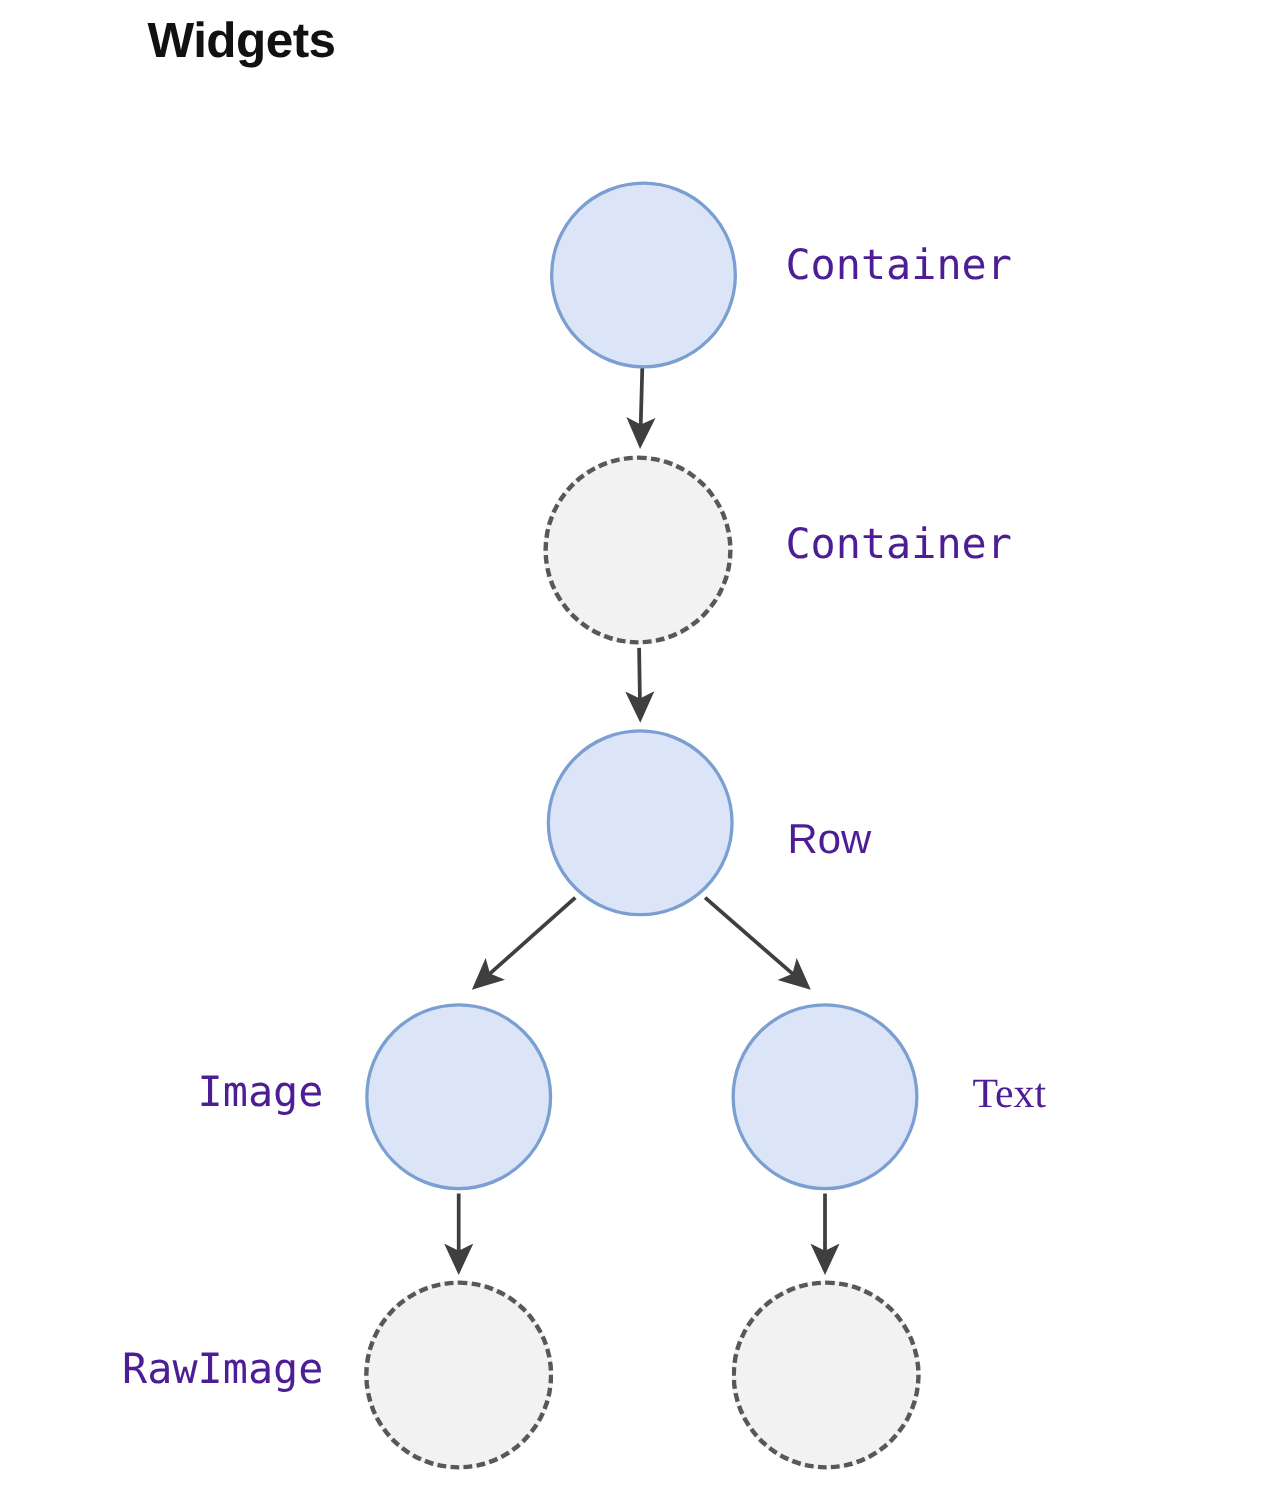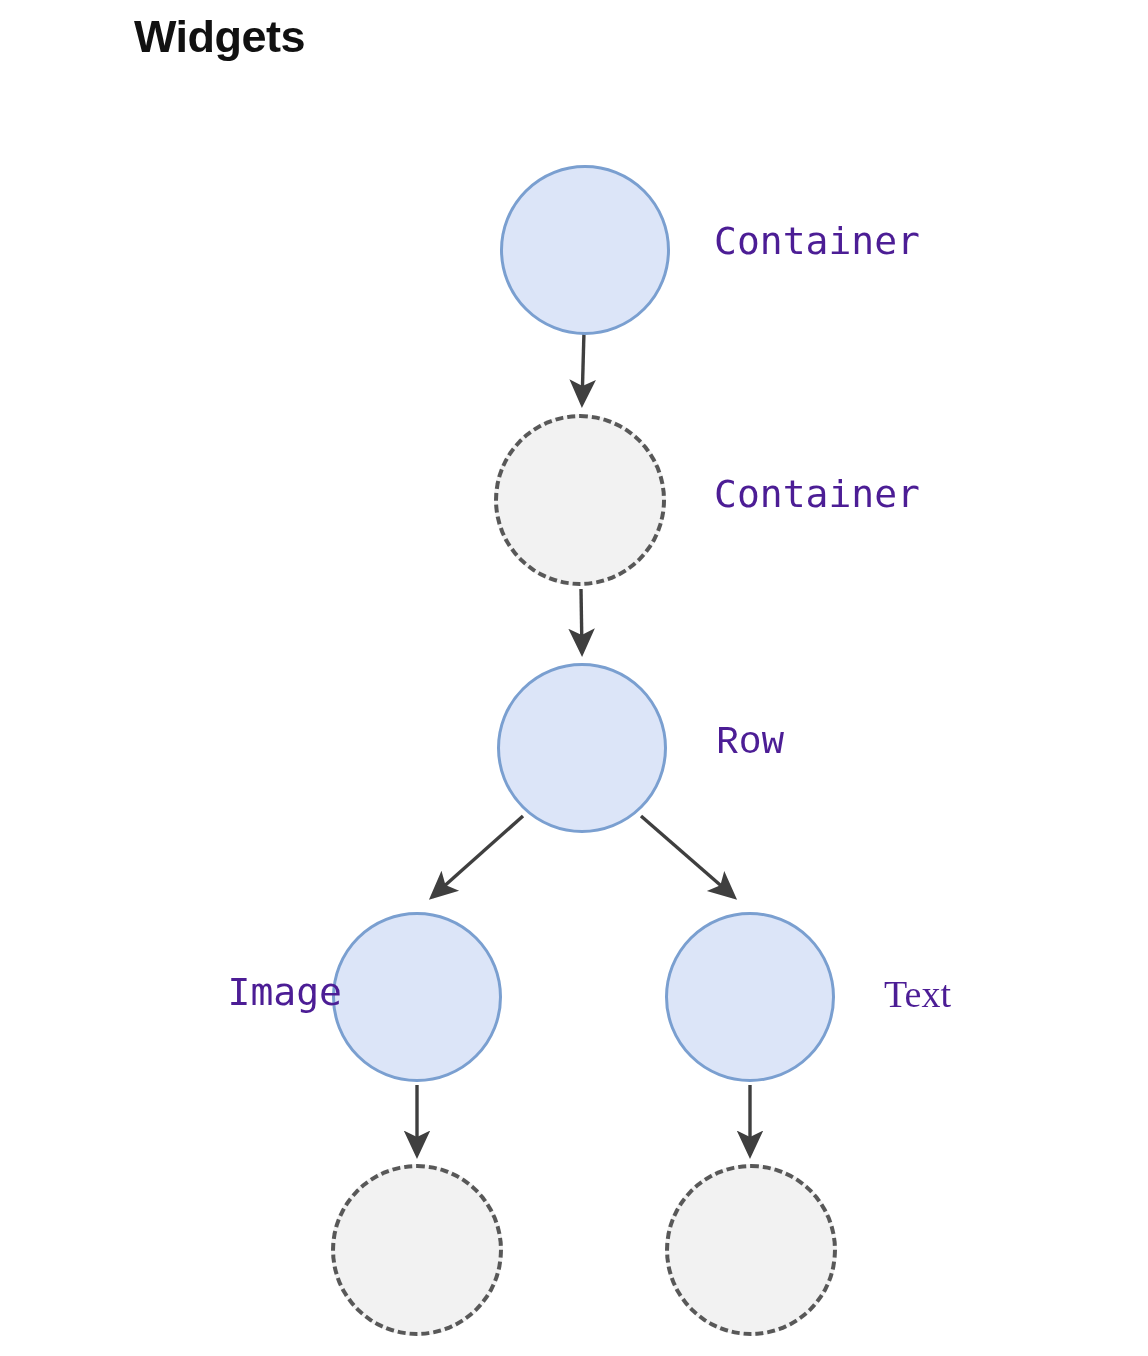--- a/index.html
+++ b/index.html
@@ -99,25 +99,26 @@
     <line x1="750" y1="1085" x2="750" y2="1155" stroke="#3f3f3f" stroke-width="3.4" marker-end="url(#arrowhead)"></line>
   </svg>
 
   <div class="node solid" style="left:500px; top:165px; width:170px; height:170px;"></div>
   <div class="node-label mono" style="left:714px; top:222px;">Container</div>
 
   <div class="node dashed" style="left:494px; top:414px; width:172px; height:172px;"></div>
   <div class="node-label mono" style="left:714px; top:475px;">Container</div>
 
   <div class="node solid" style="left:497px; top:663px; width:170px; height:170px;"></div>
-  <div class="node-label sans" style="left:716px; top:724px;font-family:Liberation Mono, monospace;">Row</div>
+  <div class="node-label sans" style="left:716px; top:744px;">Row</div>
 
   <div class="node solid" style="left:332px; top:912px; width:170px; height:170px;"></div>
-  <div class="node-label mono left" style="left:0px; width:294px; top:973px;padding-left:48px;">Image</div>
+  <div class="node-label mono left" style="left:0px; width:294px; top:973px;">Image</div>
 
   <div class="node solid" style="left:665px; top:912px; width:170px; height:170px;"></div>
   <div class="node-label sans" style="left:884px; top:975px;font-family:Liberation Serif, serif;">Text</div>
 
   <div class="node dashed" style="left:331px; top:1164px; width:172px; height:172px;"></div>
+  <div class="node-label mono left" style="left:0px; width:294px; top:1225px;">RawImage</div>
 
   <div class="node dashed" style="left:665px; top:1164px; width:172px; height:172px;"></div>
 
 </div>
 
 </body></html>

